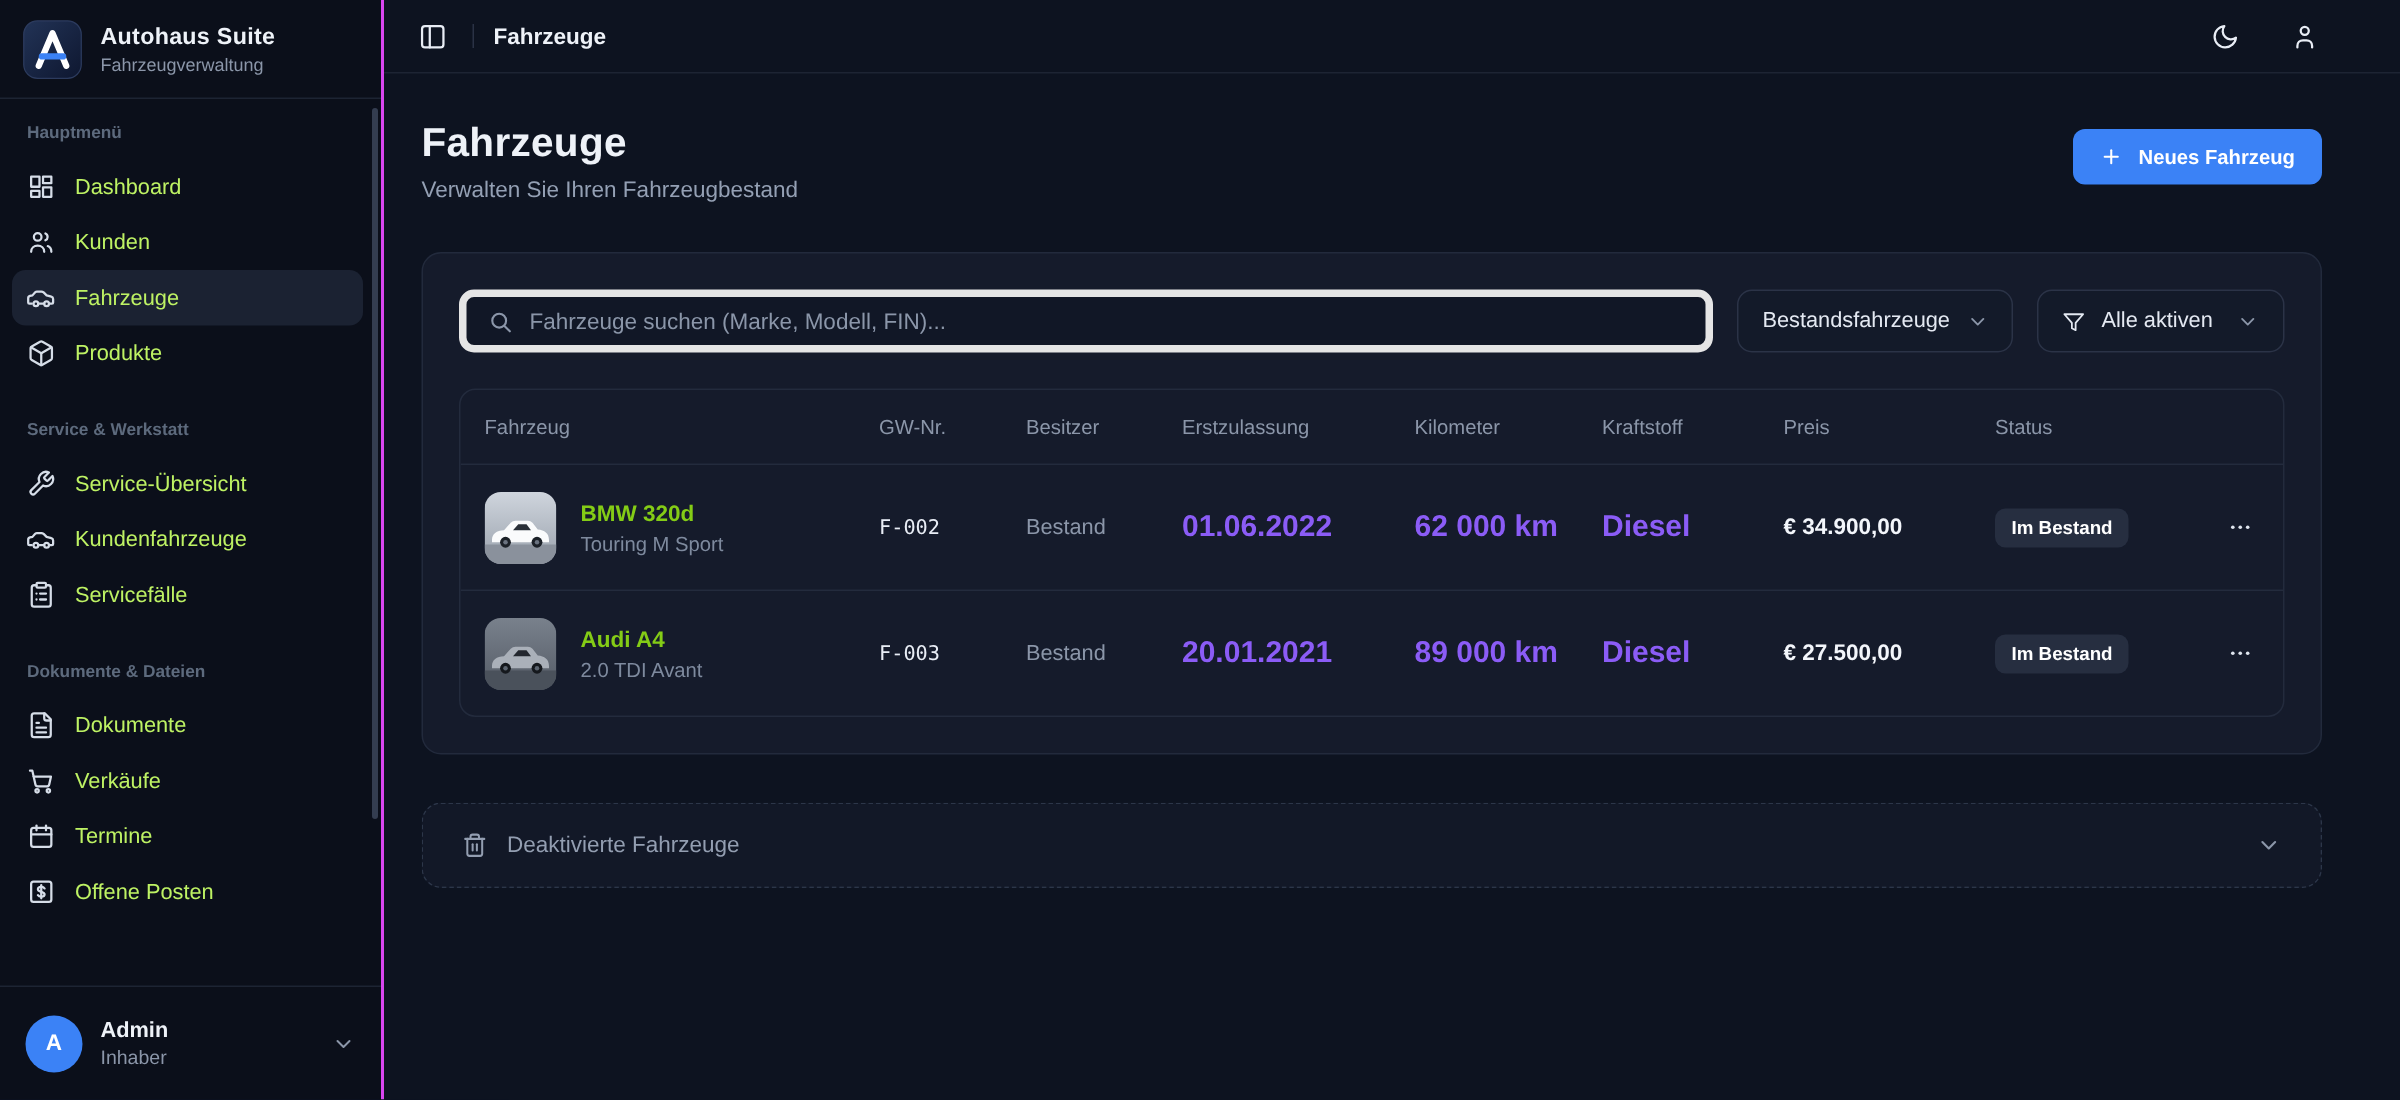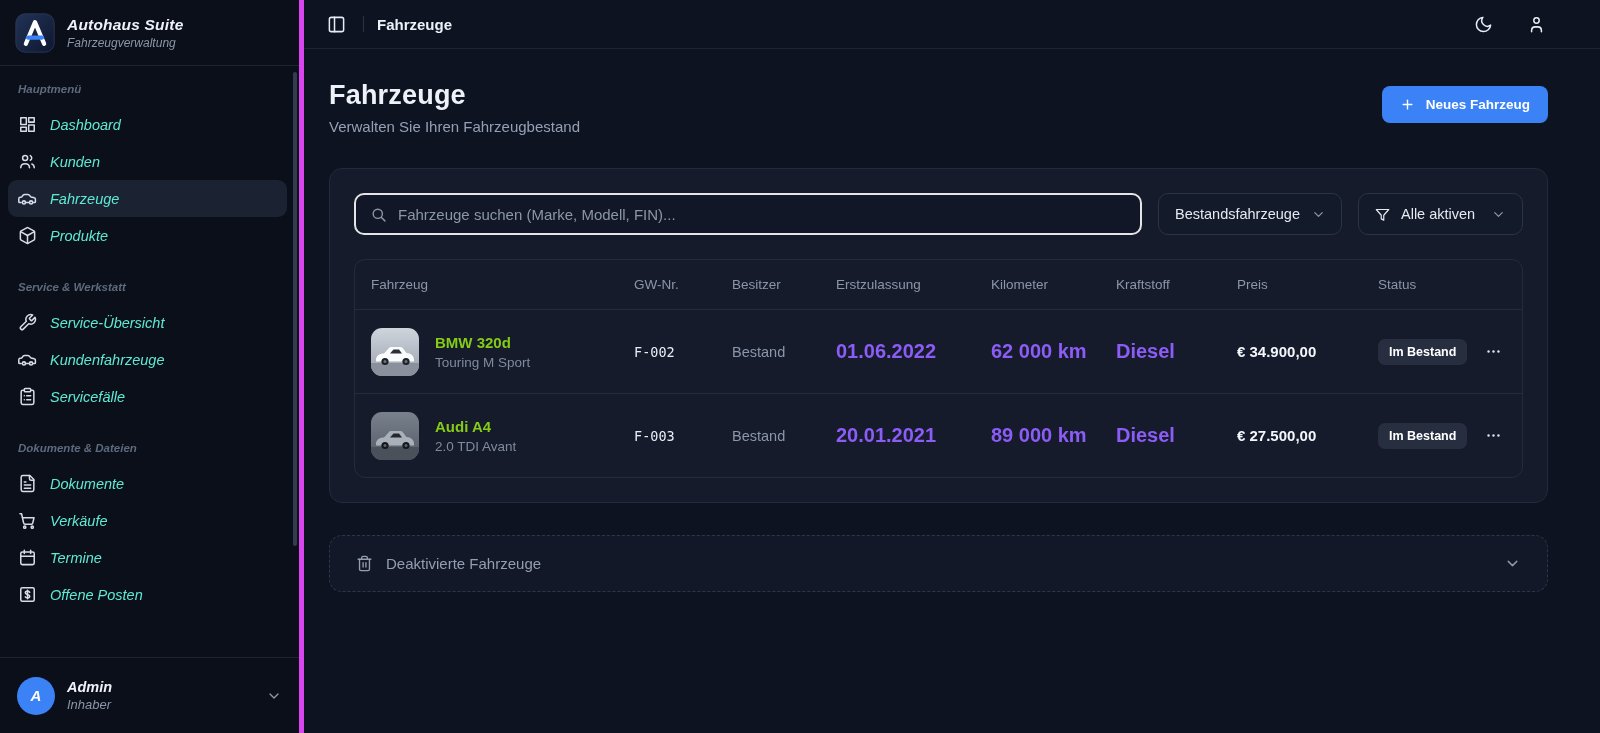--- a/index.html
+++ b/index.html
@@ -6,30 +6,30 @@
   html,body { width:1600px; height:733px; }
   body {
     background:#0d1320;
     color:#eef2f8;
     font-family:"Liberation Sans", sans-serif;
     overflow:hidden;
   }
   .app { display:flex; width:1600px; height:733px; }
 
   
-  .sidebar { width:304px; flex:none; background:#0b0f1a; border-right:5px solid #d946ef; display:flex; flex-direction:column; position:relative;font-style:italic; }
+  .sidebar { width:256px; flex:none; background:#0b0f1a; border-right:2px solid #d946ef; display:flex; flex-direction:column; position:relative; }
   .sb-header { height:66px; flex:none; display:flex; align-items:center; gap:12px; padding:0 15px; border-bottom:1px solid #1d2433; }
   .logo { width:40px; height:40px; flex:none; }
   .brand-title { font-size:15.5px; font-weight:bold; letter-spacing:.2px; }
   .brand-sub { font-size:12px; color:#8b96a9; margin-top:2px; }
 
   .nav { flex:1; padding:17px 12px 0 8px; overflow:hidden; }
   .nav-section { margin-bottom:27px; }
   .section-label { font-size:11.5px; font-weight:bold; color:#5d6a7d; padding:0 10px; margin-bottom:11px; }
-  .nav-item { display:flex; align-items:center; gap:13px; height:37px; padding:0 10px; border-radius:9px; color:#5eead4; cursor:pointer;text-align:right; }
+  .nav-item { display:flex; align-items:center; gap:13px; height:37px; padding:0 10px; border-radius:9px; color:#bef264; cursor:pointer;text-align:right; }
   .nav-item.active { background:#1b2232; }
   .nav-icon { width:19px; height:19px; color:#d6dde8; display:flex; align-items:center; justify-content:center; flex:none; }
   .nav-icon svg { width:19px; height:19px; }
   .nav-label { font-size:14.5px; font-weight:500; }
 
   .sb-scrollbar { position:absolute; top:72px; right:2px; width:4px; height:474px; background:#343d50; border-radius:3px; }
 
   .sb-footer { border-top:1px solid #1d2433; height:76px; flex:none; display:flex; align-items:center; gap:12px; padding:0 17px; cursor:pointer; }
   .avatar { width:38px; height:38px; border-radius:50%; background:#3b82f6; color:#fff; display:flex; align-items:center; justify-content:center; font-size:15px; font-weight:600; flex:none; }
   .user-name { font-size:14.5px; font-weight:bold; }
@@ -47,21 +47,21 @@
 
   .content { flex:1; padding:31px 52px 0 25px; overflow:hidden; }
   .page-head { display:flex; align-items:flex-start; }
   .page-title { font-size:27px; font-weight:bold; letter-spacing:.2px; }
   .page-sub { font-size:15px; color:#94a0b4; margin-top:7px; }
   .btn-primary { margin-left:auto; margin-top:6px; height:37px; background:#3b82f6; border:none; border-radius:8px; color:#fff; font-size:13.5px; font-weight:600; font-family:inherit; display:flex; align-items:center; gap:11px; padding:0 18px; cursor:pointer; }
   .btn-primary svg { width:15px; height:15px; }
 
   .card { margin-top:33px; background:#151b2b; border:1px solid #222a3c; border-radius:13px; padding:24px; }
   .filters { display:flex; gap:16px; }
-  .search { flex:1; height:42px; border:2px solid #e5e5e5; border-radius:10px; background:#111726; display:flex; align-items:center; gap:11px; padding:0 14px; color:#8b96a9; }
+  .search { flex:1; height:42px; border:5px solid #e5e5e5; border-radius:10px; background:#111726; display:flex; align-items:center; gap:11px; padding:0 14px; color:#8b96a9; }
   .search svg { width:17px; height:17px; flex:none; }
   .search input { flex:1; background:transparent; border:none; outline:none; color:#e8edf5; font-size:15px; font-family:inherit; }
   .search input::placeholder { color:#8b96a9; opacity:1; }
   .select-btn { height:42px; border:1px solid #2b3347; background:#131a29; border-radius:10px; display:flex; align-items:center; gap:11px; padding:0 16px; color:#e4e9f2; font-size:14.5px; font-weight:500; font-family:inherit; cursor:pointer; }
   .select-btn .chev { margin-left:auto; color:#8b96a9; display:flex; }
   .select-btn svg { width:15px; height:15px; }
   .w-type { width:184px; }
   .w-status { width:165px; }
 
   .table { margin-top:24px; border:1px solid #232b3d; border-radius:11px; overflow:hidden; }

